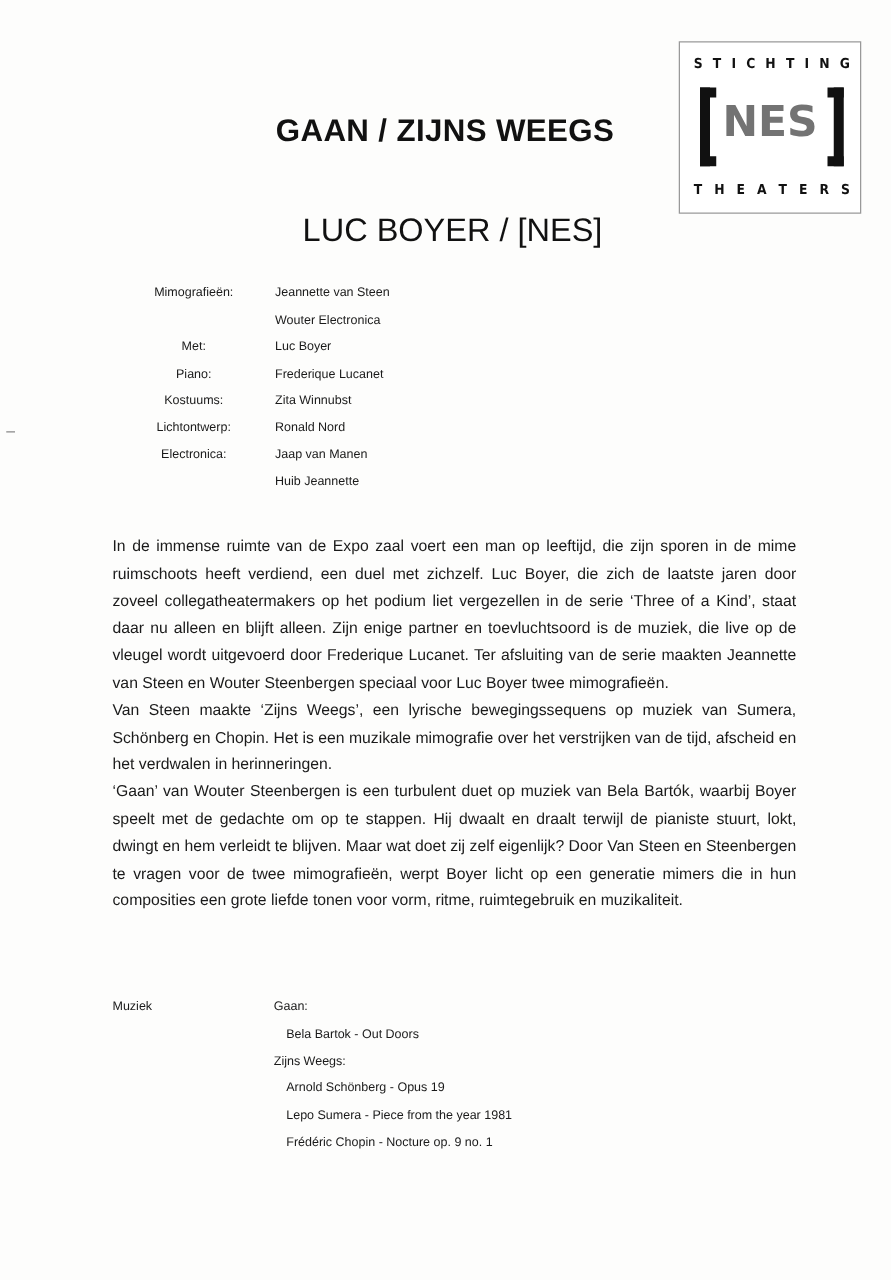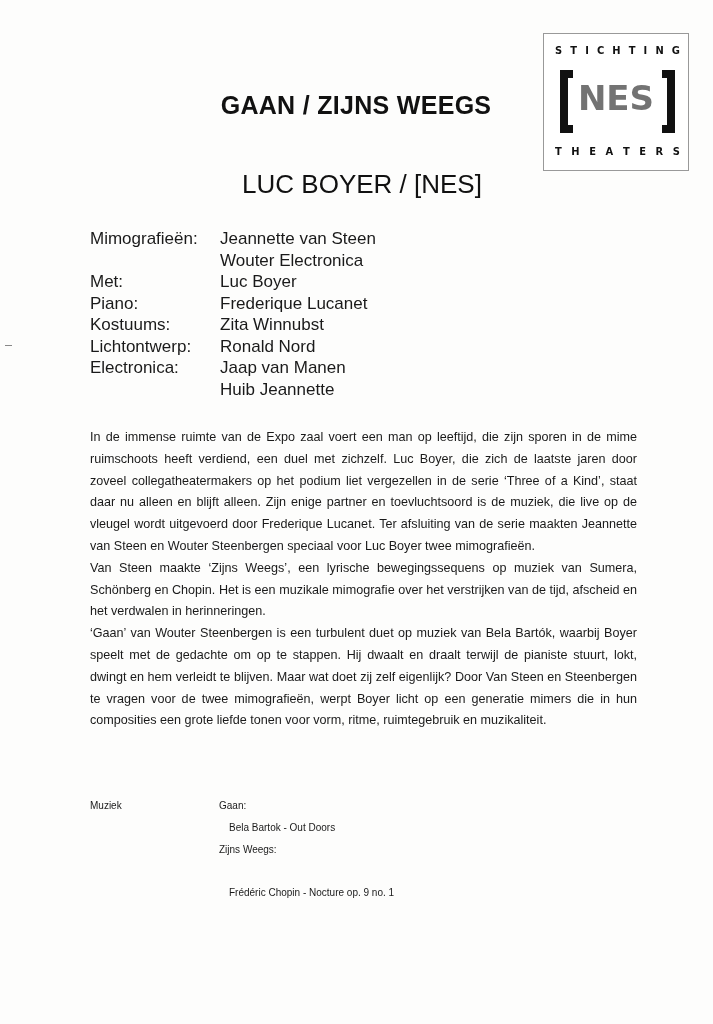--- a/index.html
+++ b/index.html
@@ -33,21 +33,21 @@
       letter-spacing: 0px;
     }
 
     .title {
       position: absolute; left: 180px; width: 352px; text-align: center; color: #111;
       font-family: "Liberation Sans", sans-serif;
     }
     .title.main { top: 91px; font-weight: bold; font-size: 25px; letter-spacing: 0.3px; }
     .title.sub { top: 135px; font-size: 26px; left: 212px; width: 300px; margin-top: 34px; }
 
-    .credits { position: absolute; left: 90px; top: 229px; font-size: 17px; }
+    .credits { position: absolute; left: 90px; top: 229px; font-size: 10px; text-align: center; }
     .credit-row { display: flex; height: 21.5px; }
     .credit-row .label { width: 130px; }
     .credit-row .value { }
 
     .body-text {
       position: absolute; left: 90px; top: 427px; width: 547px;
       font-size: 12.6px; line-height: 21.8px; text-align: justify;
     }
     .body-text p { margin: 0; }
 
@@ -140,18 +140,23 @@
   <div class="music-row">
       <span class="label"></span>
       <span class="value indent">Bela Bartok  - Out Doors</span>
     </div>
   <div class="music-row">
       <span class="label"></span>
       <span class="value">Zijns Weegs:</span>
     </div>
   <div class="music-row">
       <span class="label"></span>
+      <span class="value indent">Arnold Schönberg - Opus 19</span>
+    </div>
+  <div class="music-row">
+      <span class="label"></span>
+      <span class="value indent">Lepo Sumera - Piece from the year 1981</span>
     </div>
   <div class="music-row">
       <span class="label"></span>
       <span class="value indent">Frédéric Chopin - Nocture op. 9 no. 1</span>
     </div>
 </div>
 
 </body></html>

